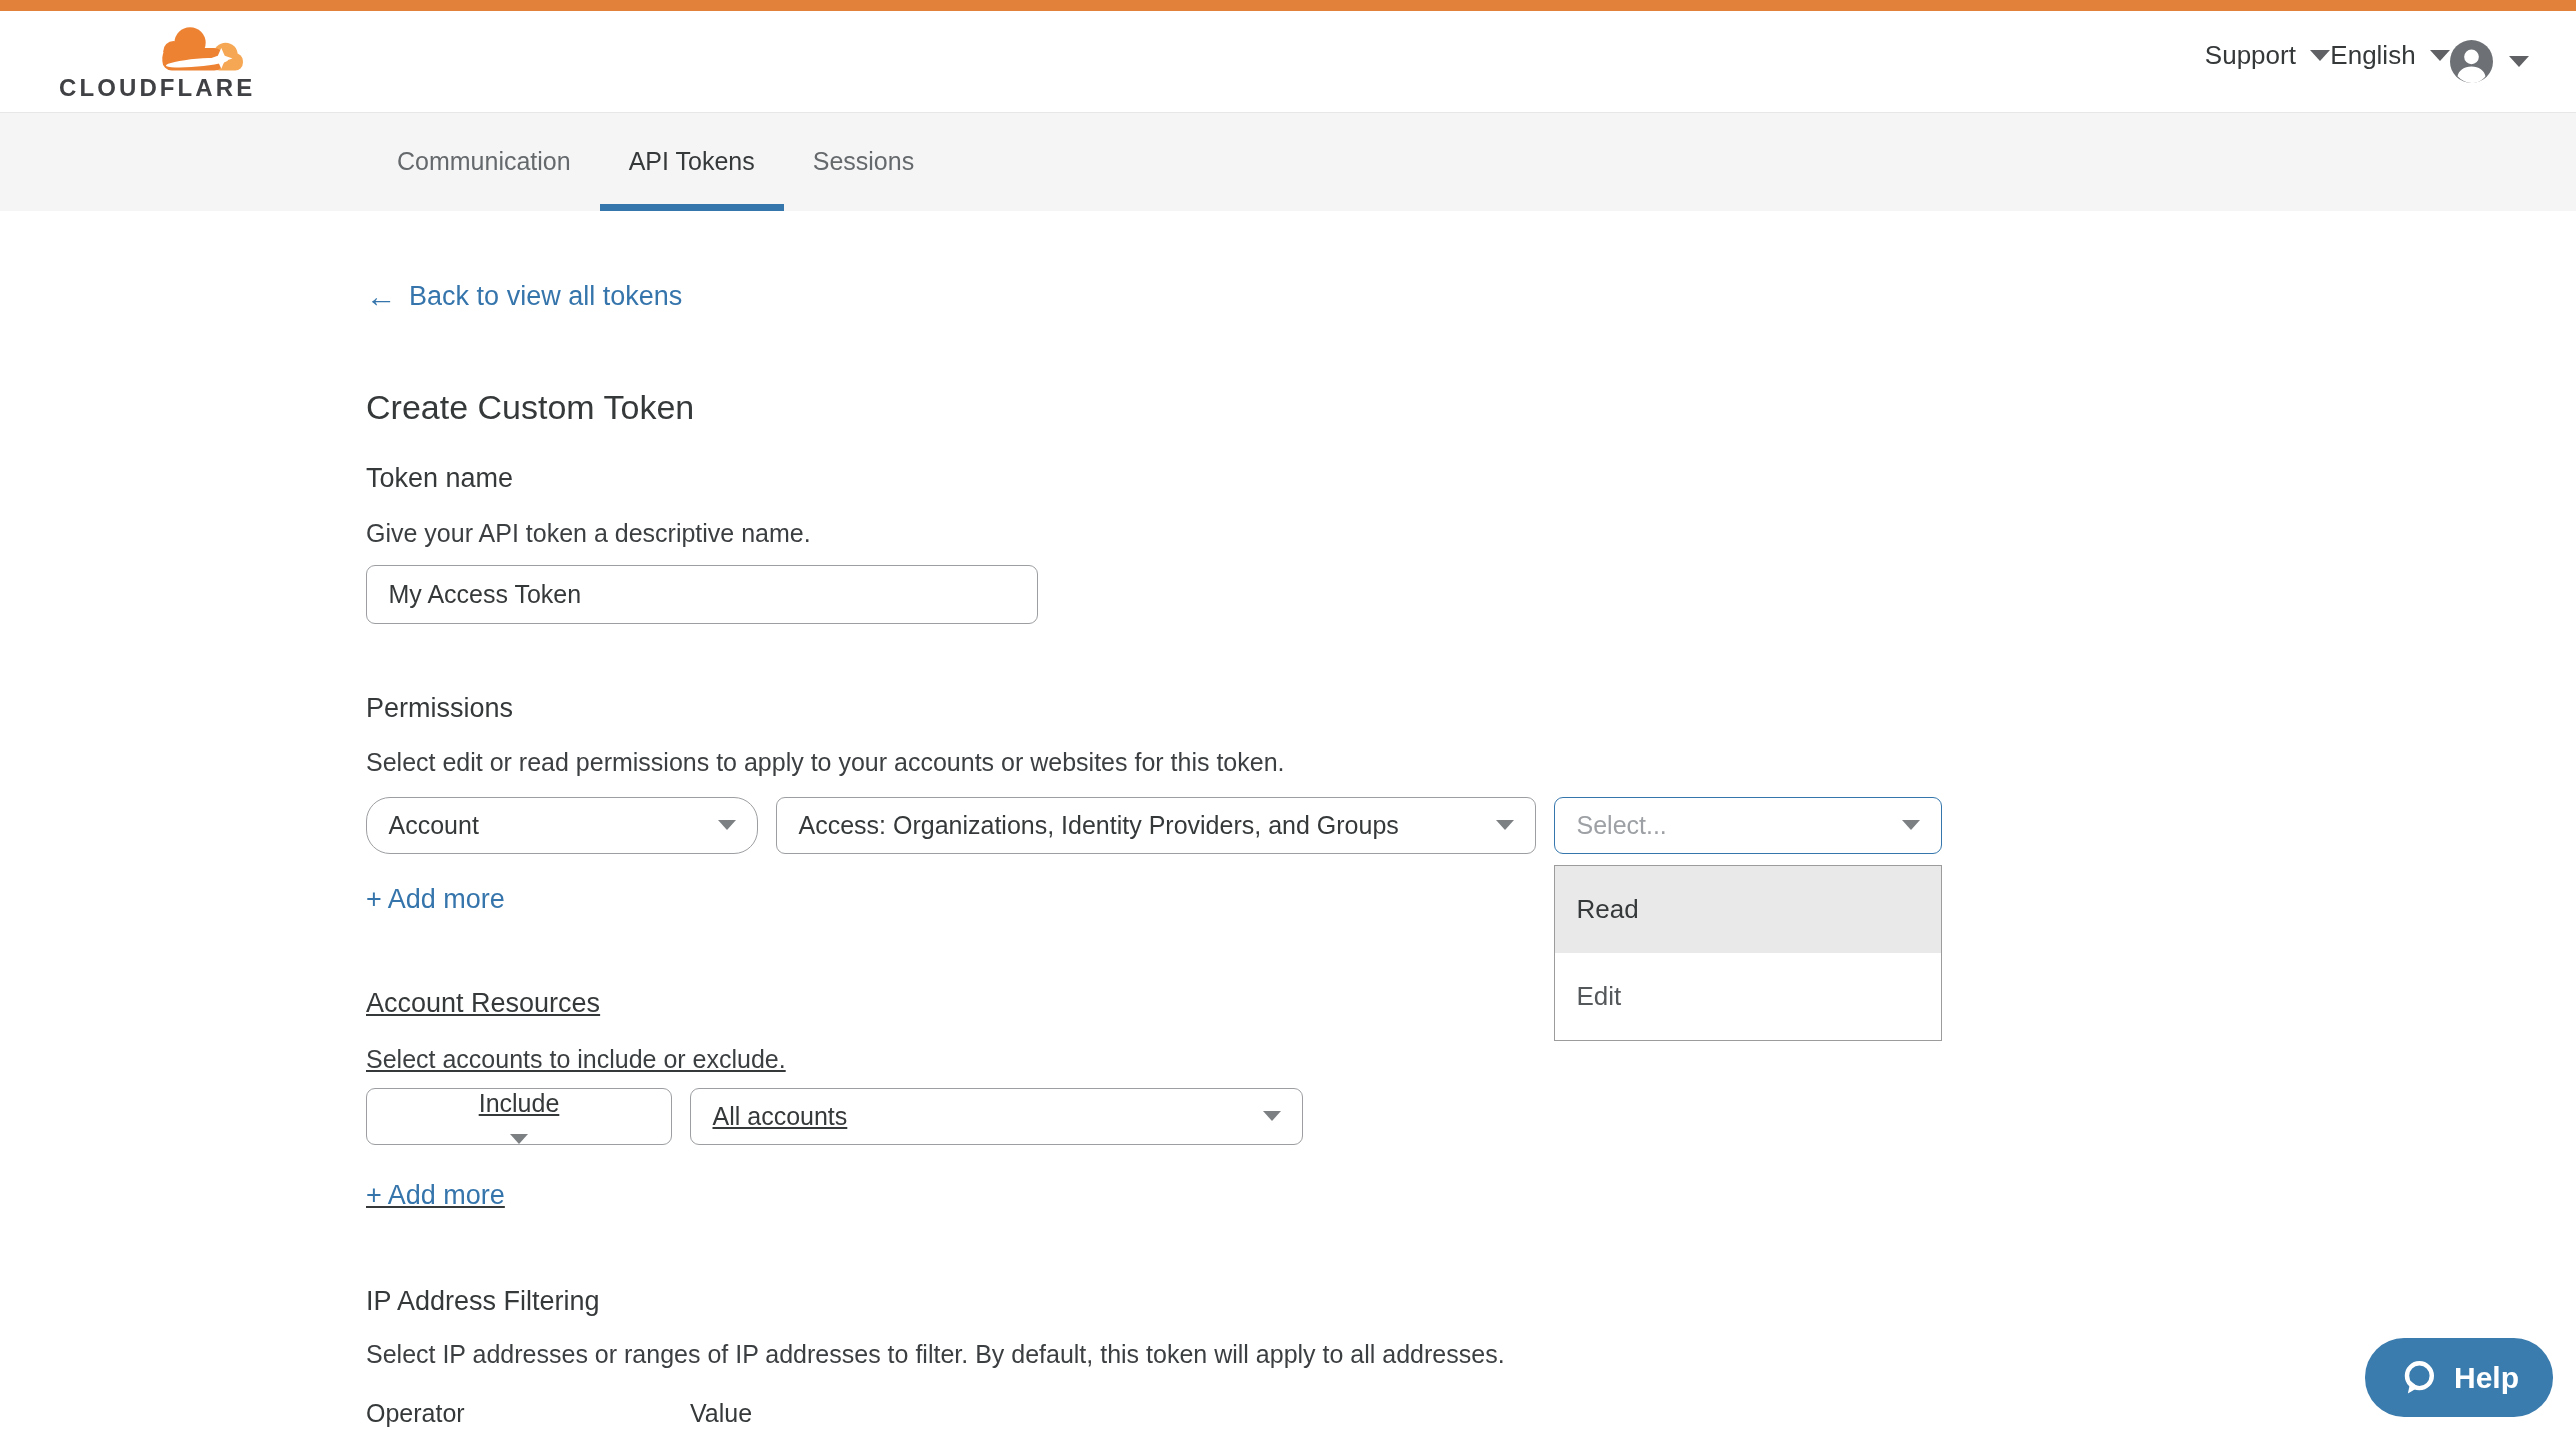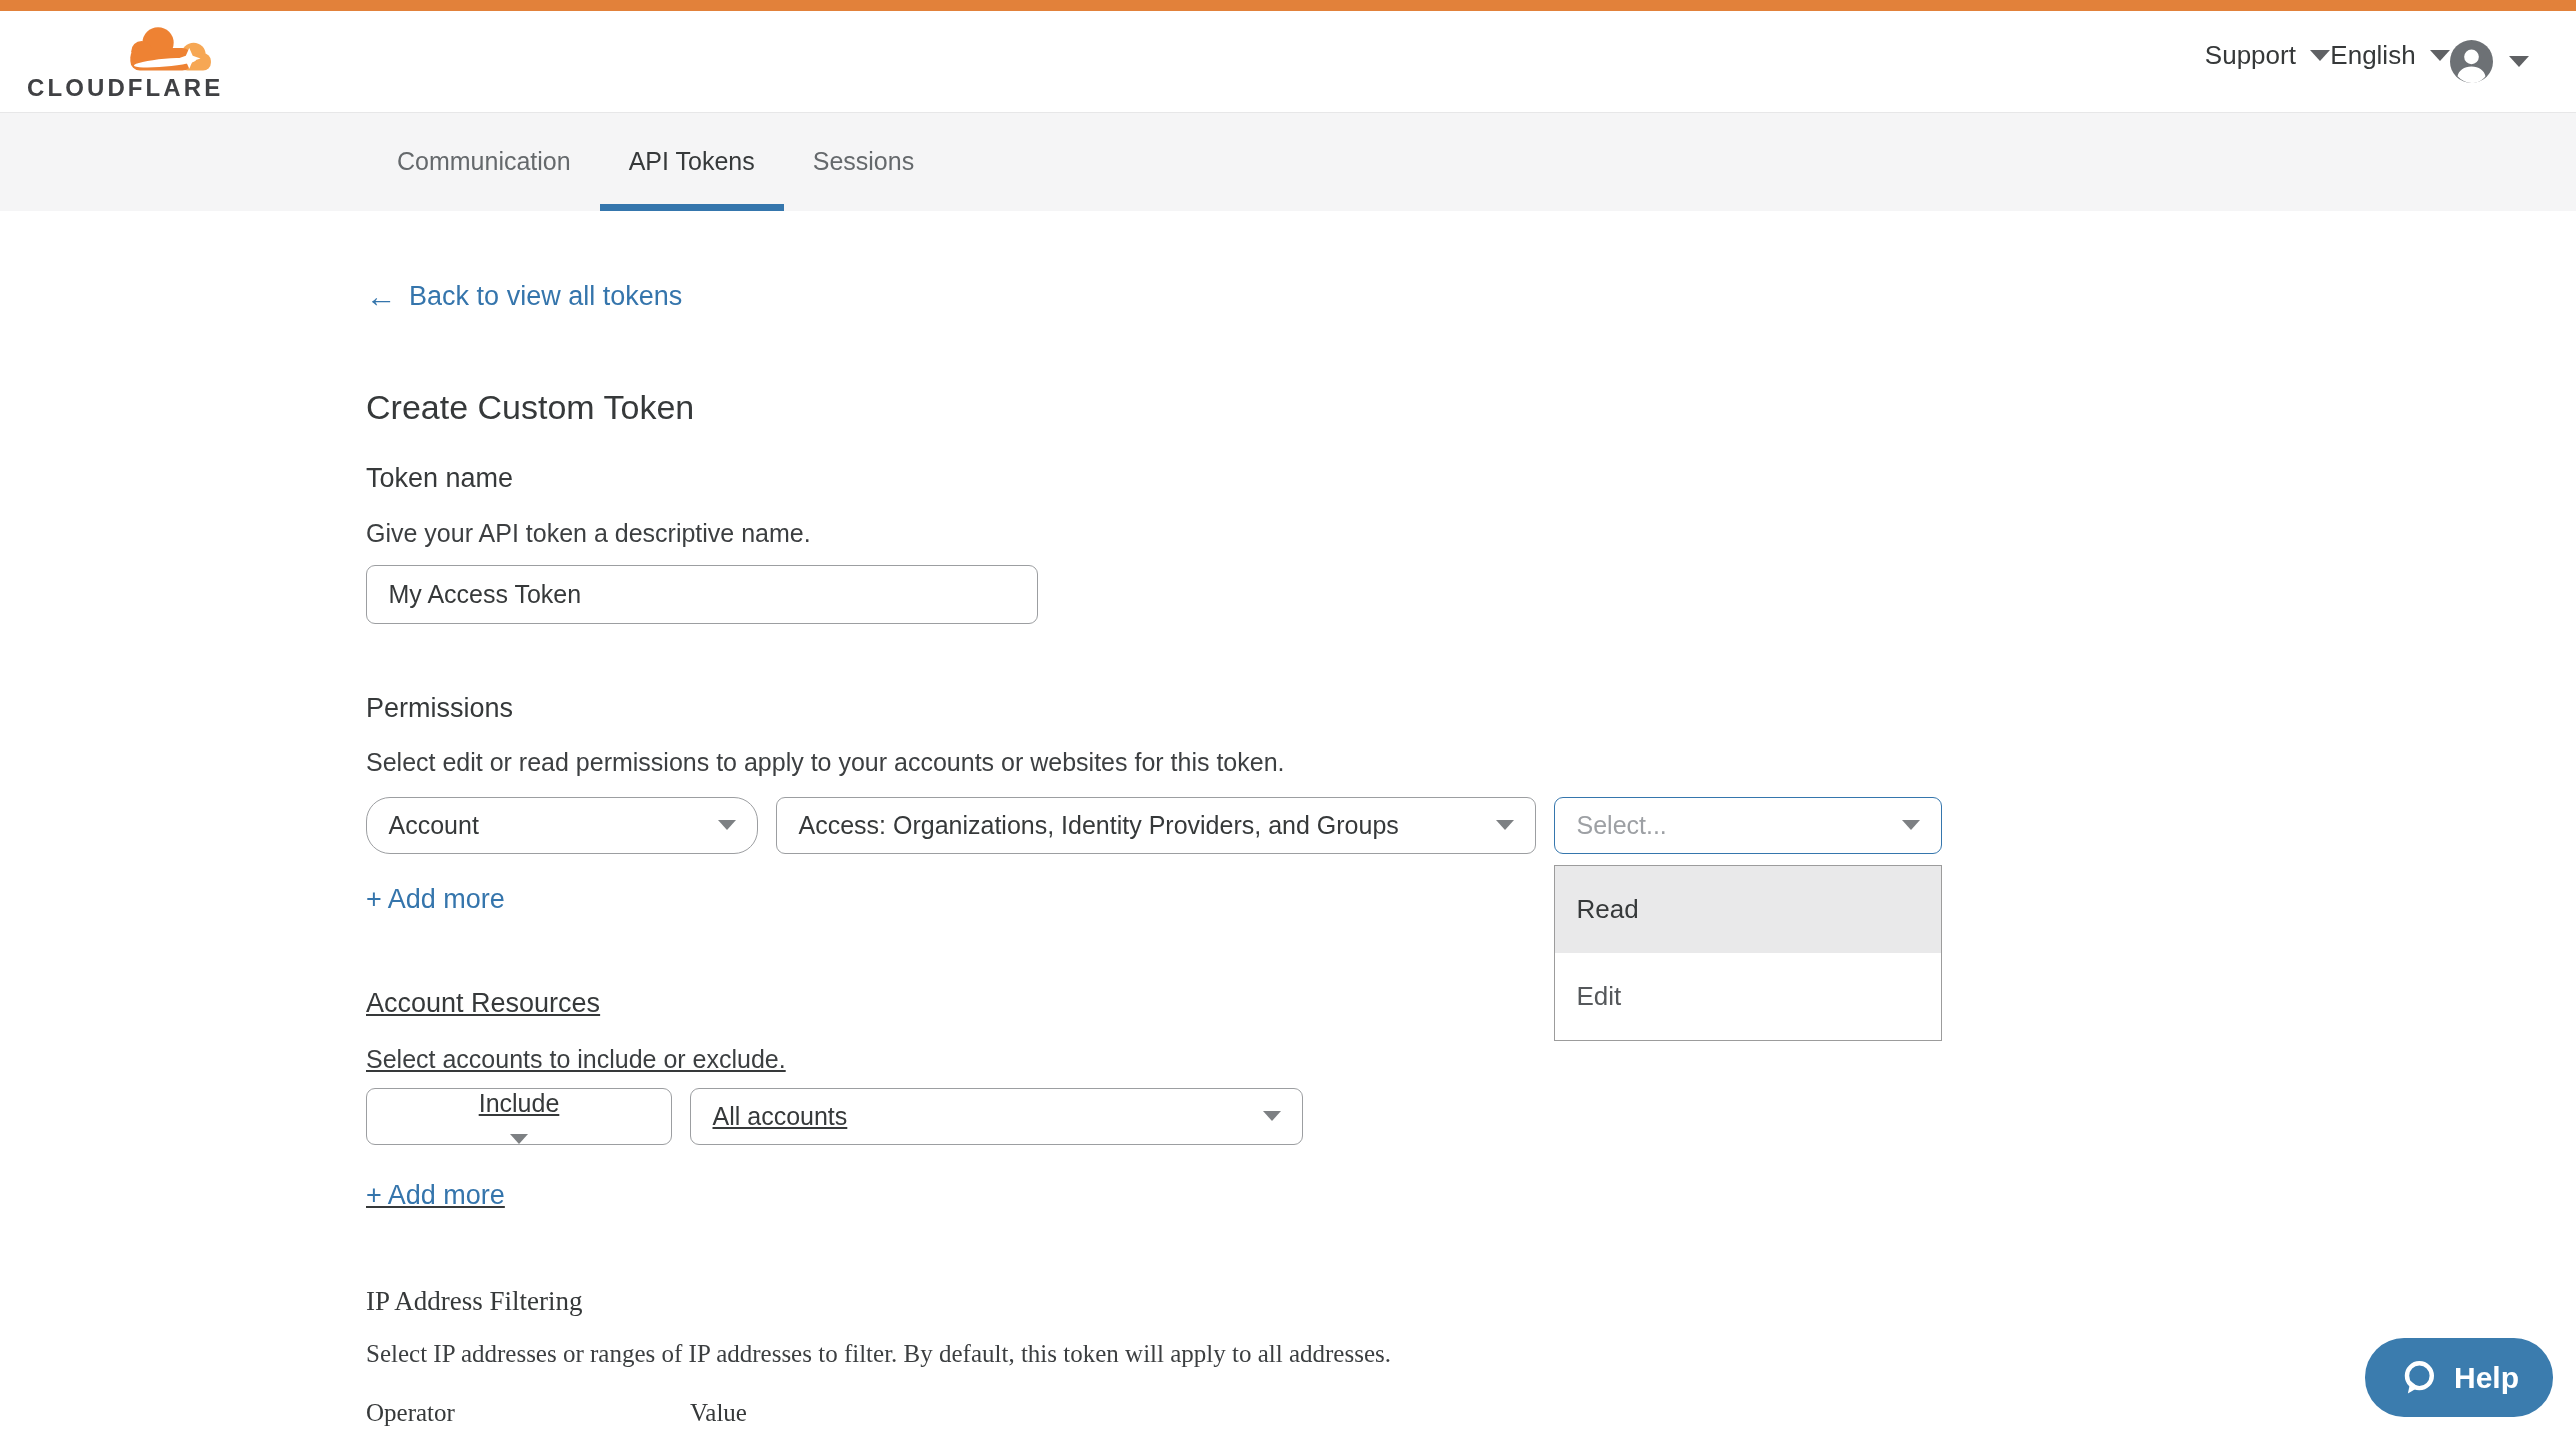--- a/index.html
+++ b/index.html
@@ -15,21 +15,21 @@
 
   
   .brand-bar { height:10.8px; background:#e2813a; }
 
   
   .header {
     height:101px; background:#ffffff;
     display:flex; align-items:center; justify-content:space-between;
     padding:0 47px 0 27px;
   }
-  .logo { display:flex; flex-direction:column; align-items:flex-end; cursor:pointer; }
+  .logo { display:flex; flex-direction:column; align-items:flex-end; cursor:pointer;margin-left:32px; }
   .logo svg { width:110px; height:52px; margin-right:3.6px; }
   .logo-word {
     font-size:24px; font-weight:700; letter-spacing:3.1px;
     color:#404144; line-height:1; margin-top:1.8px;
   }
   .header-right { display:flex; align-items:flex-start; }
   .hmenu { display:flex; align-items:center; gap:14.4px; font-size:26px; color:#36393a; cursor:pointer; }
   .caret {
     width:0; height:0; display:inline-block;
     border-left:10px solid transparent; border-right:10px solid transparent;
@@ -113,21 +113,21 @@
   .add-more {
     margin-top:29px; color:#3575ac; font-size:27px;
     cursor:pointer; width:fit-content; line-height:1.2;
   }
 
   .sec-resources { margin-top:72px;text-decoration:underline; }
   .sec-resources .desc { margin-top:23px; }
   .sec-resources .row { margin-top:12.6px; }
   .sec-resources .add-more { margin-top:34px; }
 
-  .sec-ip { margin-top:74px;font-family:Liberation Serif, serif; }
+  .sec-ip { margin-top:74px; }
   .sec-ip .desc { margin-top:20px; }
   .labels-row { display:flex; margin-top:29px; }
   .label { font-size:25px; color:#36393a; }
   .label-operator { width:324px; }
 
   
   .help-btn {
     position:fixed; right:23px; bottom:12.6px;
     height:79px; padding:0 34px;
     background:#3b7cae; border-radius:39px;

